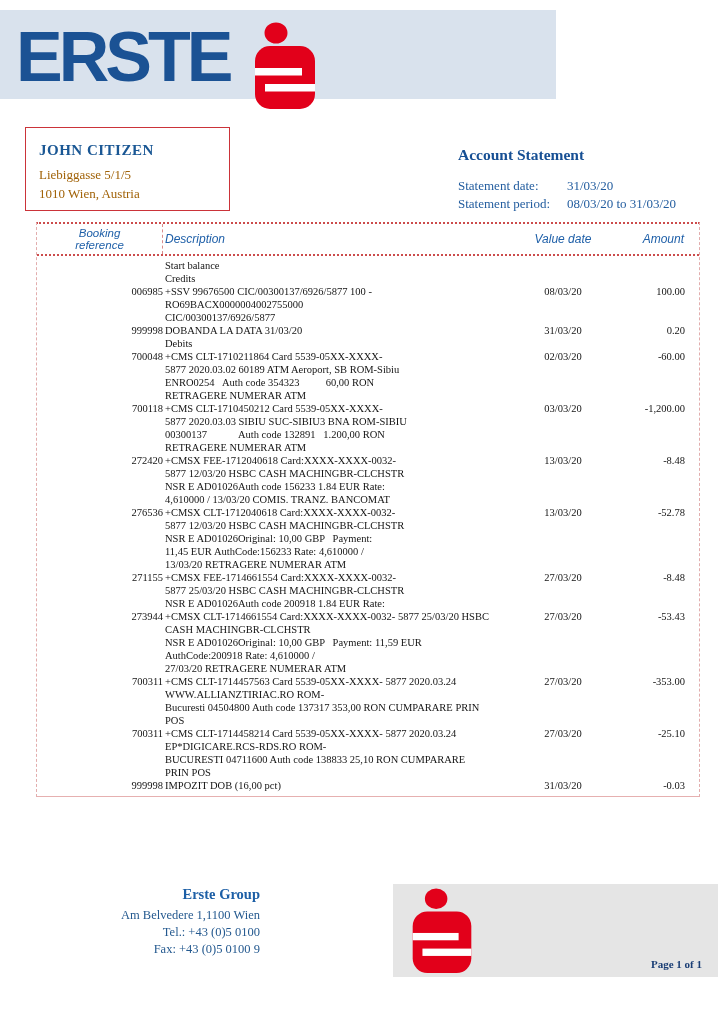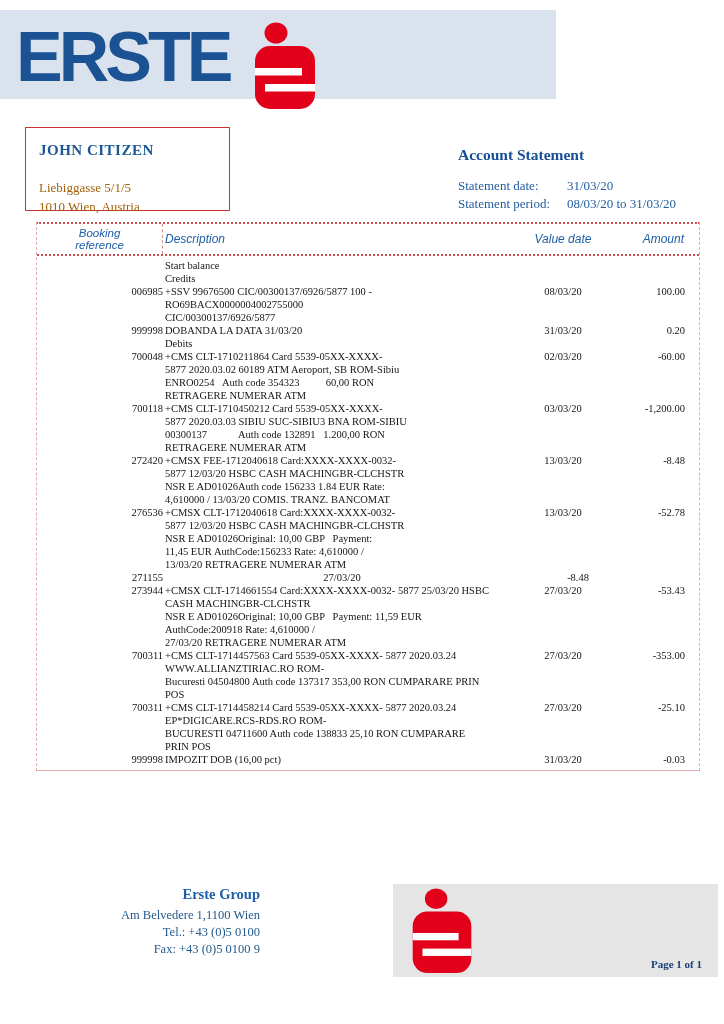--- a/index.html
+++ b/index.html
@@ -8,21 +8,21 @@
 
   
   .banner{position:absolute;left:0;top:10px;width:556px;height:89px;background:#d9e2ed;}
   .erste-word{position:absolute;left:16px;top:12px;font-family:"Liberation Sans",sans-serif;
               font-weight:bold;font-size:70px;line-height:70px;letter-spacing:-4px;color:#1b5294;}
   .s-logo-top{position:absolute;left:255px;top:12px;}
 
   
   .addr-box{position:absolute;left:25px;top:127px;width:205px;height:84px;
             border:1.5px solid #cb3339;box-sizing:border-box;padding:14px 0 0 13px;}
-  .addr-name{font-size:15px;font-weight:bold;color:#1a5794;letter-spacing:.5px;margin-bottom:19px;}
+  .addr-name{font-size:15px;font-weight:bold;color:#1a5794;letter-spacing:.5px;margin-bottom:6px;}
   .addr-line{font-size:13px;color:#a16207;line-height:19px;}
 
   
   .stmt{position:absolute;left:458px;top:146px;width:260px;}
   .stmt-title{font-size:15.5px;font-weight:bold;color:#164f94;margin-bottom:13px;}
   .stmt-row{display:flex;font-size:13px;color:#235d9f;line-height:18px;}
   .stmt-label{width:109px;flex:none;}
   .stmt-value{white-space:nowrap;}
 
   
@@ -163,20 +163,23 @@
           <div class="cell desc">+CMSX CLT-1712040618 Card:XXXX-XXXX-0032-
 5877 12/03/20 HSBC CASH MACHINGBR-CLCHSTR
 NSR E AD01026Original: 10,00 GBP   Payment:
 11,45 EUR AuthCode:156233 Rate: 4,610000 /
 13/03/20 RETRAGERE NUMERAR ATM</div>
           <div class="cell date">13/03/20</div>
           <div class="cell amt">-52.78</div>
         </div>
         <div class="trow">
           <div class="cell ref">271155</div>
+          <div class="cell desc">+CMSX FEE-1714661554 Card:XXXX-XXXX-0032-
+5877 25/03/20 HSBC CASH MACHINGBR-CLCHSTR
+NSR E AD01026Auth code 200918 1.84 EUR Rate:</div>
           <div class="cell date">27/03/20</div>
           <div class="cell amt">-8.48</div>
         </div>
         <div class="trow">
           <div class="cell ref">273944</div>
           <div class="cell desc">+CMSX CLT-1714661554 Card:XXXX-XXXX-0032- 5877 25/03/20 HSBC
 CASH MACHINGBR-CLCHSTR
 NSR E AD01026Original: 10,00 GBP   Payment: 11,59 EUR
 AuthCode:200918 Rate: 4,610000 /
 27/03/20 RETRAGERE NUMERAR ATM</div>

